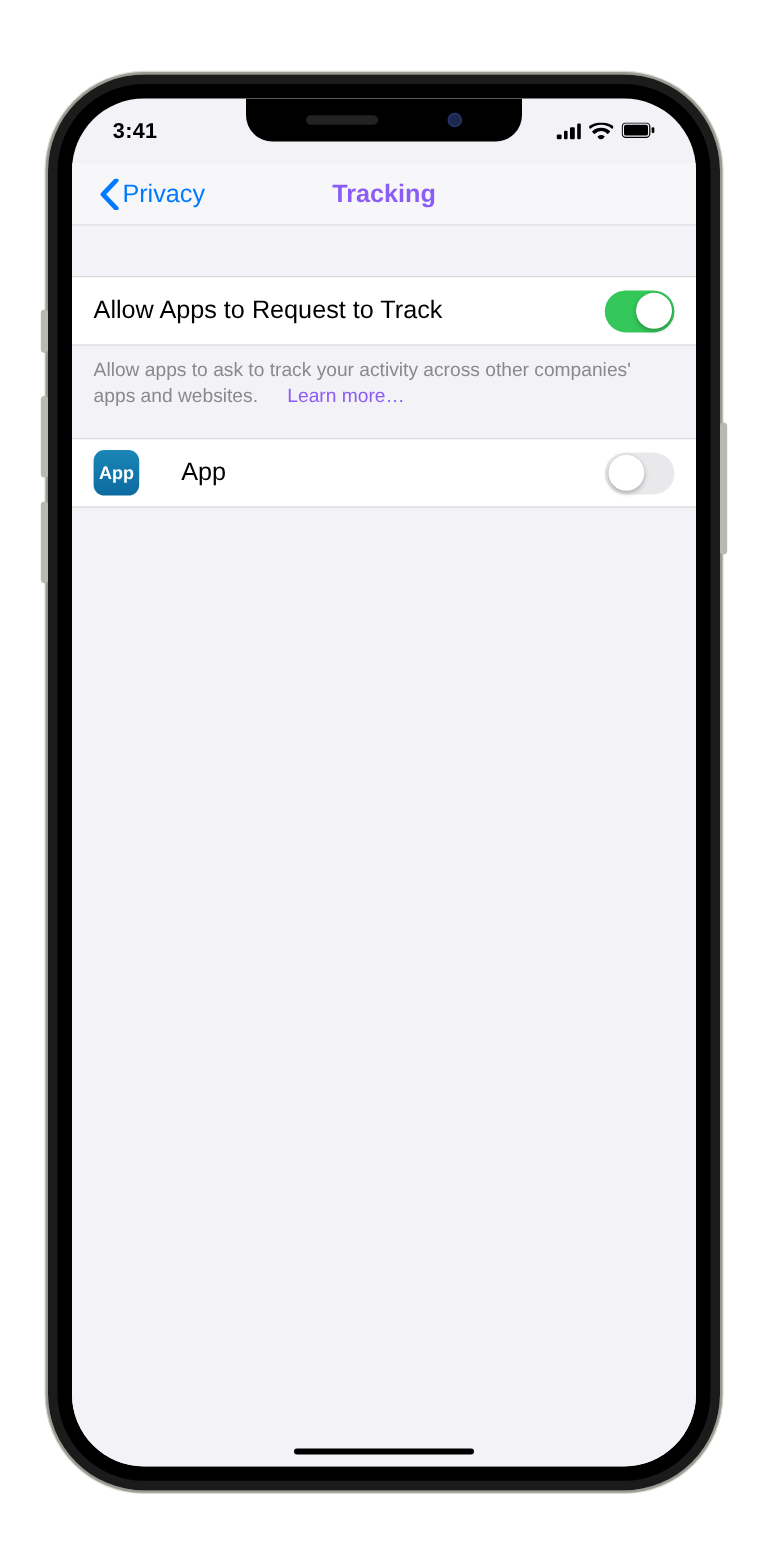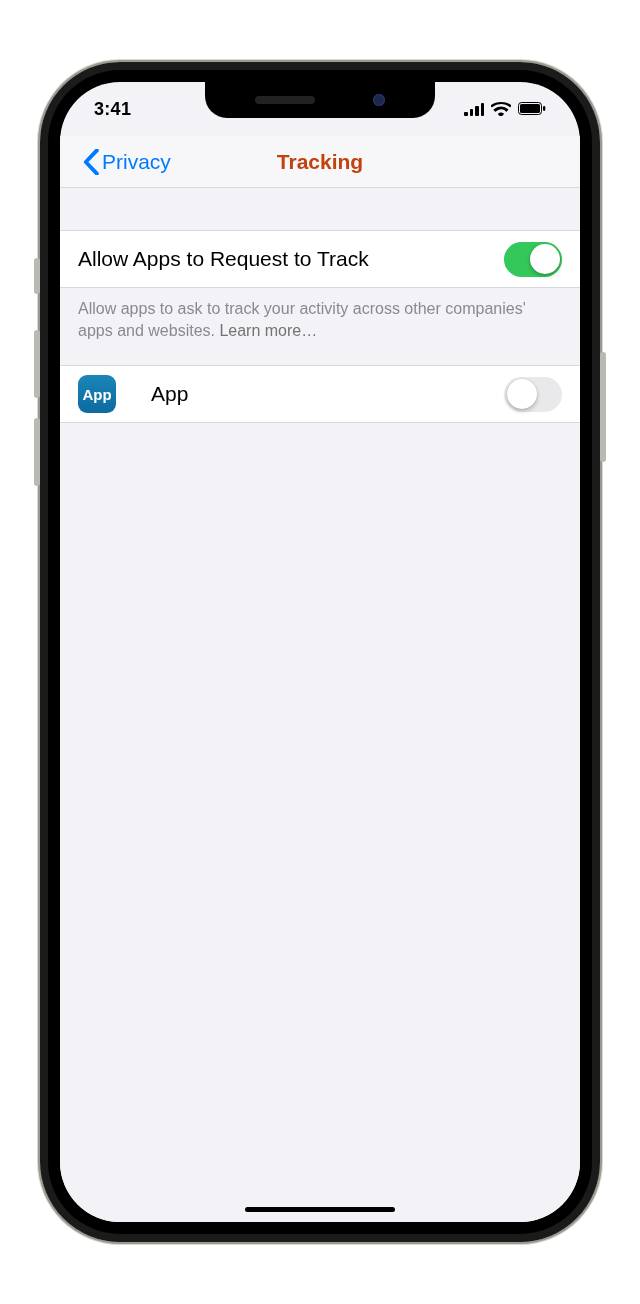--- a/index.html
+++ b/index.html
@@ -83,21 +83,21 @@
       display: grid;
       grid-template-columns: 1fr auto 1fr;
       align-items: center;
       padding: 0 22px;
     }
     .back {
       display: flex; align-items: center; gap: 2px;
       color: #007aff; font-size: 21px;
     }
     .back svg { width:18px; height:26px; }
-    .nav-title { font-size: 21px; font-weight: 700; color:#c2410c; text-align:center; }
+    .nav-title { font-size: 21px; font-weight: 700; color:#8b5cf6; text-align:center; }
 
     
     .content { flex:1; background:#f2f2f7; overflow:hidden; }
 
     .group-gap { height: 42px; }
 
     .cell {
       background:#fff;
       min-height: 58px;
       display:flex; align-items:center;
@@ -107,21 +107,21 @@
       gap: 21px;
     }
     .cell .label { flex:1; font-size: 21px; color:#000; letter-spacing:0; }
 
     .footer-text {
       padding: 10px 18px 0;
       font-size: 16px;
       line-height: 1.35;
       color: #8a8a8e;
     }
-    .footer-text a { color:#737373; text-decoration:none; }
+    .footer-text a { color:#8b5cf6; text-decoration:none;margin-left:20px; }
 
     .section-gap { height: 24px; }
 
     .app-icon {
       width: 38px; height: 38px;
       background: linear-gradient(180deg,#1a86b7,#0d6aa0);
       border-radius: 9px;
       margin-right: 14px;
       display:flex; align-items:center; justify-content:center;
       color:#fff; font-weight:700; font-size:15px;

